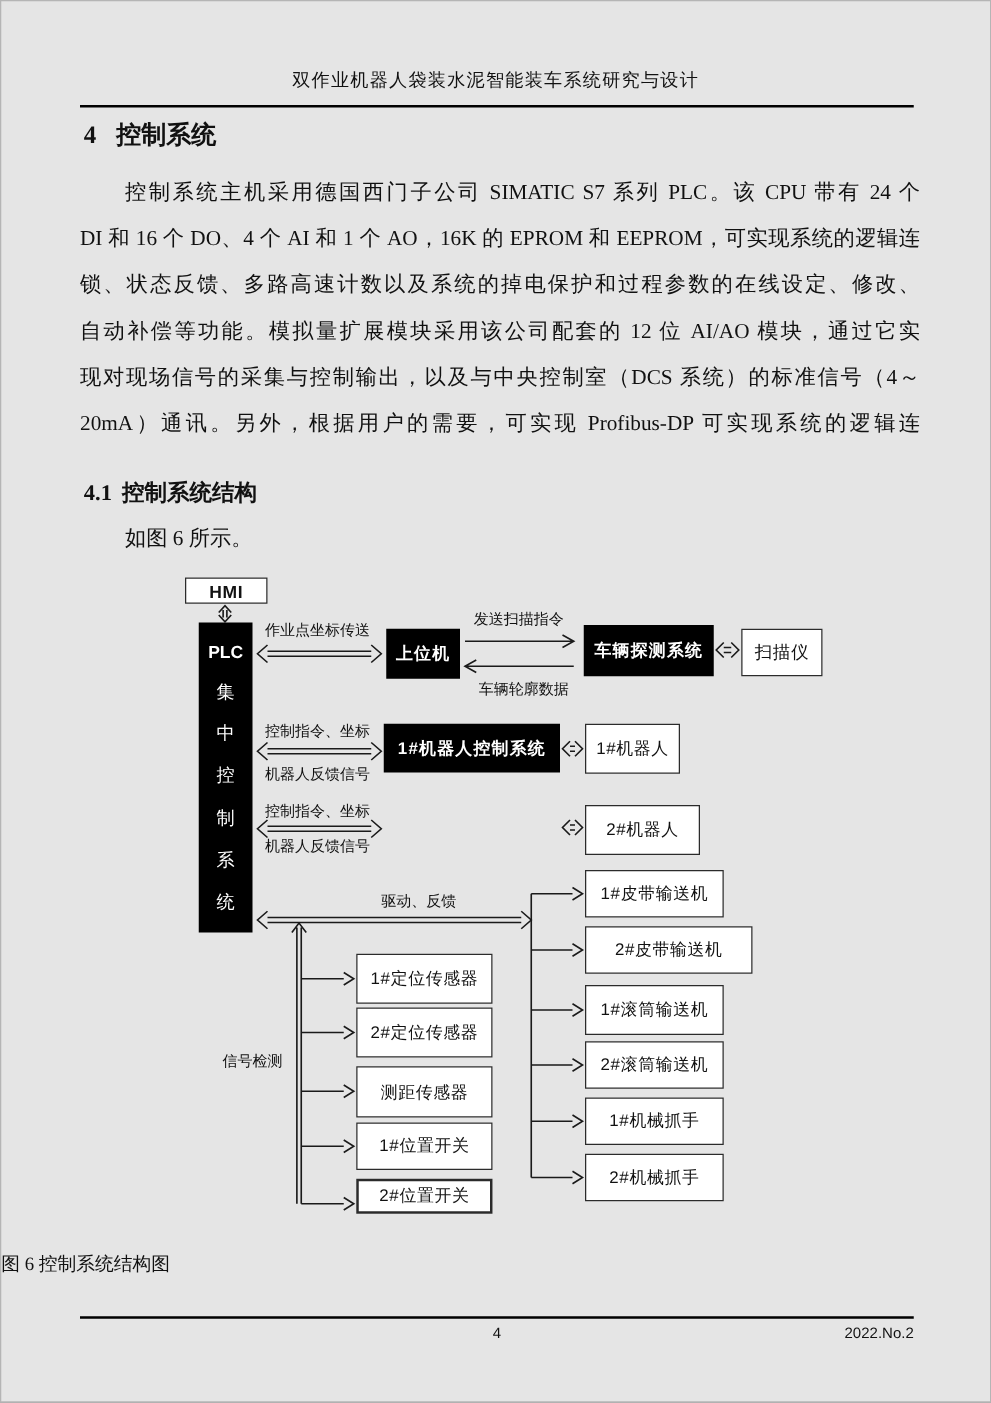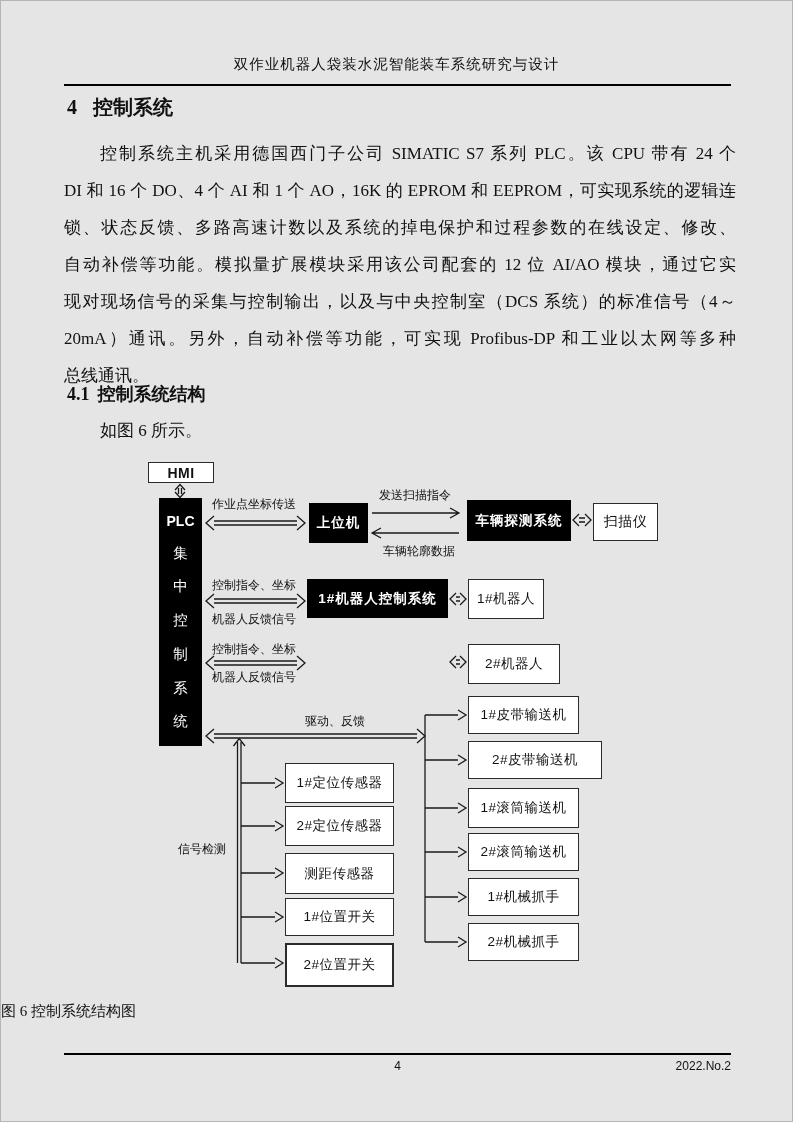--- a/index.html
+++ b/index.html
@@ -55,22 +55,21 @@
   <div class="abs h1">
     <span class="num">4</span><span>控制系统</span>
   </div>
 
   <div class="abs para">
     <div class="bline first">控制系统主机采用德国西门子公司 SIMATIC S7 系列 PLC。该 CPU 带有 24 个</div>
     <div class="bline">DI 和 16 个 DO、4 个 AI 和 1 个 AO，16K 的 EPROM 和 EEPROM，可实现系统的逻辑连</div>
     <div class="bline">锁、状态反馈、多路高速计数以及系统的掉电保护和过程参数的在线设定、修改、</div>
     <div class="bline">自动补偿等功能。模拟量扩展模块采用该公司配套的 12 位 AI/AO 模块，通过它实</div>
     <div class="bline">现对现场信号的采集与控制输出，以及与中央控制室（DCS 系统）的标准信号（4～</div>
-    <div class="bline">20mA）通讯。另外，自动补偿等功能，可实现 Profibus-DP 和工业以太网等多种</div>
-    <div class="bline last">总线通讯。</div>
+    <div class="bline">20mA）通讯。另外，根据用户的需要，可实现 Profibus-DP 可实现系统的逻辑连</div>
   </div>
 
   <div class="abs h2">
     <span class="num">4.1</span><span>控制系统结构</span>
   </div>
   <div class="abs intro">如图 6 所示。</div>
 
   <svg class="abs wires dg" width="793" height="1122" viewBox="0 0 793 1122">
     <g stroke="#1a1a1a" stroke-width="1.3" fill="none">
 
@@ -128,21 +127,21 @@
   <div class="abs wbox dg" style="top:502px;left:592px;width:65px;height:38px;font-size:14px;">扫描仪</div>
 
   <div class="abs bbox dg" style="top:578px;left:306px;width:141px;height:39px;">1#机器人控制系统</div>
   <div class="abs wbox dg" style="top:578px;left:467px;width:76px;height:40px;">1#机器人</div>
   <div class="abs wbox dg" style="top:643px;left:467px;width:92px;height:40px;">2#机器人</div>
 
   <div class="abs wbox dg" style="top:762px;left:284px;width:109px;height:40px;">1#定位传感器</div>
   <div class="abs wbox dg" style="top:805px;left:284px;width:109px;height:40px;">2#定位传感器</div>
   <div class="abs wbox dg" style="top:852px;left:284px;width:109px;height:41px;">测距传感器</div>
   <div class="abs wbox dg" style="top:897px;left:284px;width:109px;height:38px;">1#位置开关</div>
-  <div class="abs wbox thick dg" style="top:942px;left:284px;width:109px;height:44px;text-align:center;">2#位置开关</div>
+  <div class="abs wbox thick dg" style="top:942px;left:284px;width:109px;height:28px;text-align:center;">2#位置开关</div>
 
   <div class="abs wbox dg" style="top:695px;left:467px;width:111px;height:38px;">1#皮带输送机</div>
   <div class="abs wbox dg" style="top:740px;left:467px;width:134px;height:38px;">2#皮带输送机</div>
   <div class="abs wbox dg" style="top:787px;left:467px;width:111px;height:40px;">1#滚筒输送机</div>
   <div class="abs wbox dg" style="top:832px;left:467px;width:111px;height:38px;">2#滚筒输送机</div>
   <div class="abs wbox dg" style="top:877px;left:467px;width:111px;height:38px;">1#机械抓手</div>
   <div class="abs wbox dg" style="top:922px;left:467px;width:111px;height:38px;">2#机械抓手</div>
 
   <div class="abs edge-label" style="top:495px;left:207px;width:92px;">作业点坐标传送</div>
   <div class="abs edge-label" style="top:486px;left:378px;width:72px;">发送扫描指令</div>

